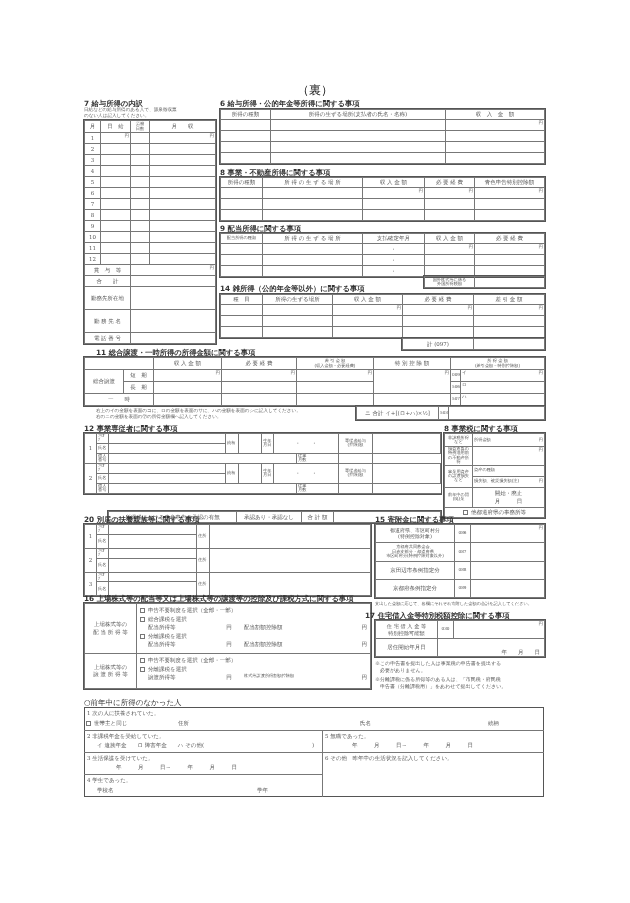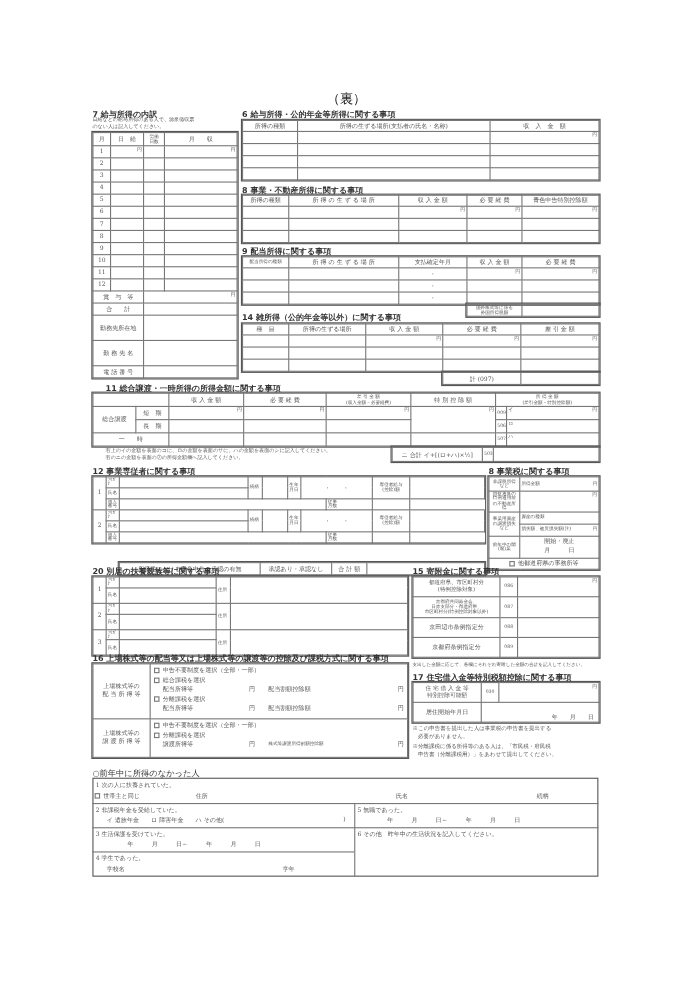--- a/index.html
+++ b/index.html
@@ -618,21 +618,21 @@
             <span style="width:80px">譲渡所得等</span>
             <span style="width:18px">円</span>
             <span style="width:120px;font-size:4.2px">株式等譲渡所得割額控除額</span>
             <span>円</span>
           </div>
     </td>
   </tr>
 </tbody>
   </table>
 
-<div class="sec" style="left:375px;top:611px">17  住宅借入金等特別税額控除に関する事項</div>
+<div class="sec" style="left:365px;top:611px">17  住宅借入金等特別税額控除に関する事項</div>
 <table class="ob" style="left:375px;top:620px;width:169px">
   <colgroup>
       <col style="width:62px">
       <col style="width:16px">
       <col style="width:91px">
     </colgroup>
   <tbody>
       <tr style="height:18px">
         <td class="c tiny" style="font-size:5.2px;line-height:1.3">住 宅 借 入 金 等<br>特別控除可能額</td>
         <td class="c tiny">030</td>

